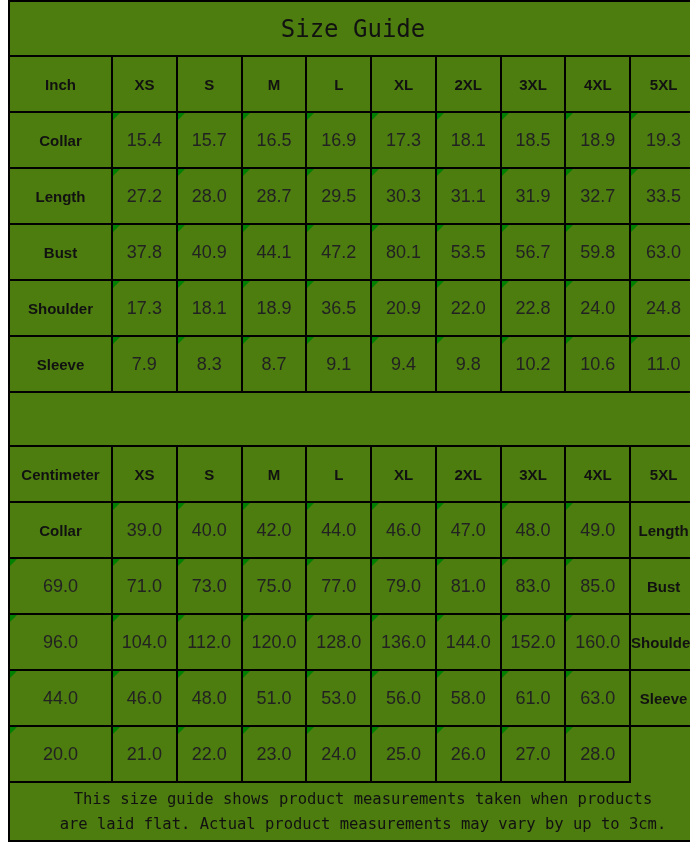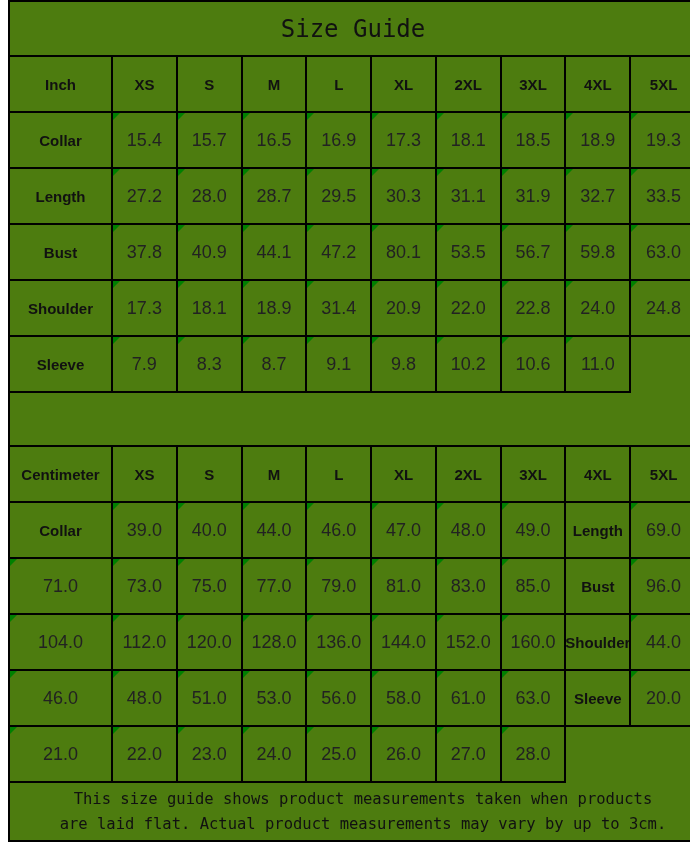--- a/index.html
+++ b/index.html
@@ -222,21 +222,21 @@
       <div class="cell val">
         <span class="tri"></span>
         <span>18.1</span>
       </div>
       <div class="cell val">
         <span class="tri"></span>
         <span>18.9</span>
       </div>
       <div class="cell val">
         <span class="tri"></span>
-        <span>31.4</span>
+        <span>36.5</span>
       </div>
       <div class="cell val">
         <span class="tri"></span>
         <span>20.9</span>
       </div>
       <div class="cell val">
         <span class="tri"></span>
         <span>22.0</span>
       </div>
       <div class="cell val">
@@ -260,20 +260,24 @@
         <span class="tri"></span>
         <span>8.3</span>
       </div>
       <div class="cell val">
         <span class="tri"></span>
         <span>8.7</span>
       </div>
       <div class="cell val">
         <span class="tri"></span>
         <span>9.1</span>
+      </div>
+      <div class="cell val">
+        <span class="tri"></span>
+        <span>9.4</span>
       </div>
       <div class="cell val">
         <span class="tri"></span>
         <span>9.8</span>
       </div>
       <div class="cell val">
         <span class="tri"></span>
         <span>10.2</span>
       </div>
       <div class="cell val">
@@ -303,20 +307,24 @@
       <div class="cell val">
         <span class="tri"></span>
         <span>39.0</span>
       </div>
       <div class="cell val">
         <span class="tri"></span>
         <span>40.0</span>
       </div>
       <div class="cell val">
         <span class="tri"></span>
+        <span>42.0</span>
+      </div>
+      <div class="cell val">
+        <span class="tri"></span>
         <span>44.0</span>
       </div>
       <div class="cell val">
         <span class="tri"></span>
         <span>46.0</span>
       </div>
       <div class="cell val">
         <span class="tri"></span>
         <span>47.0</span>
       </div>

